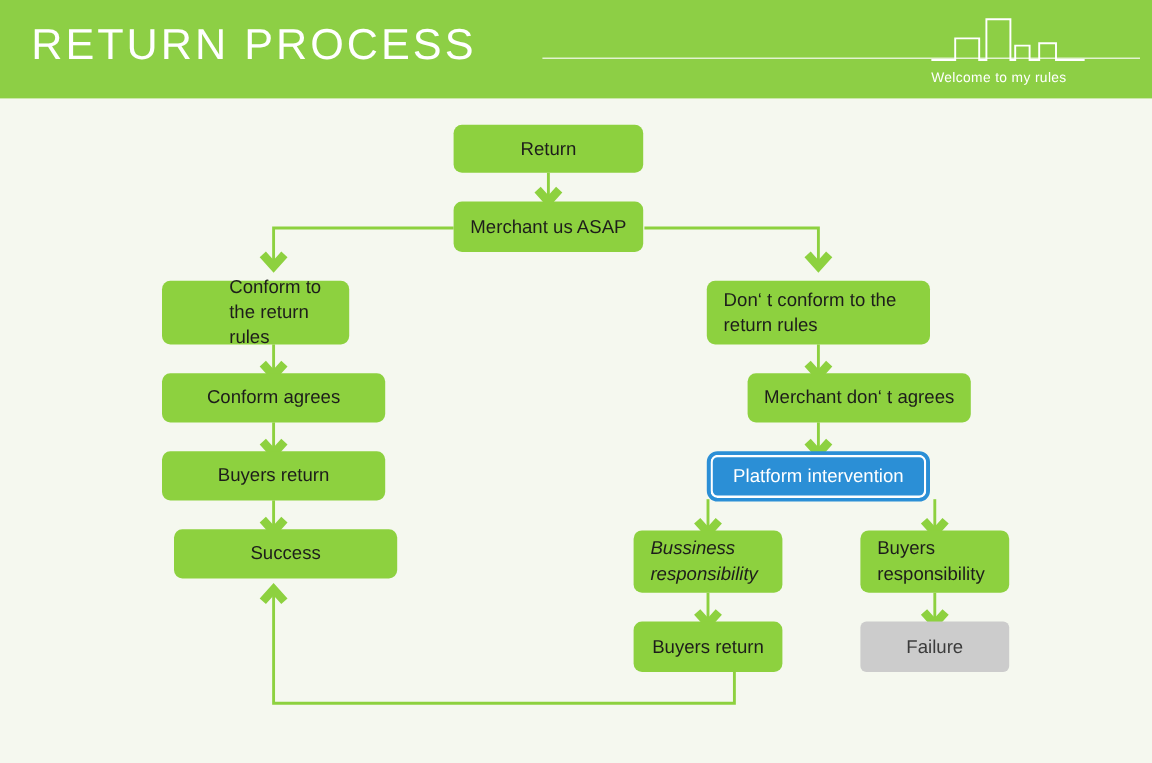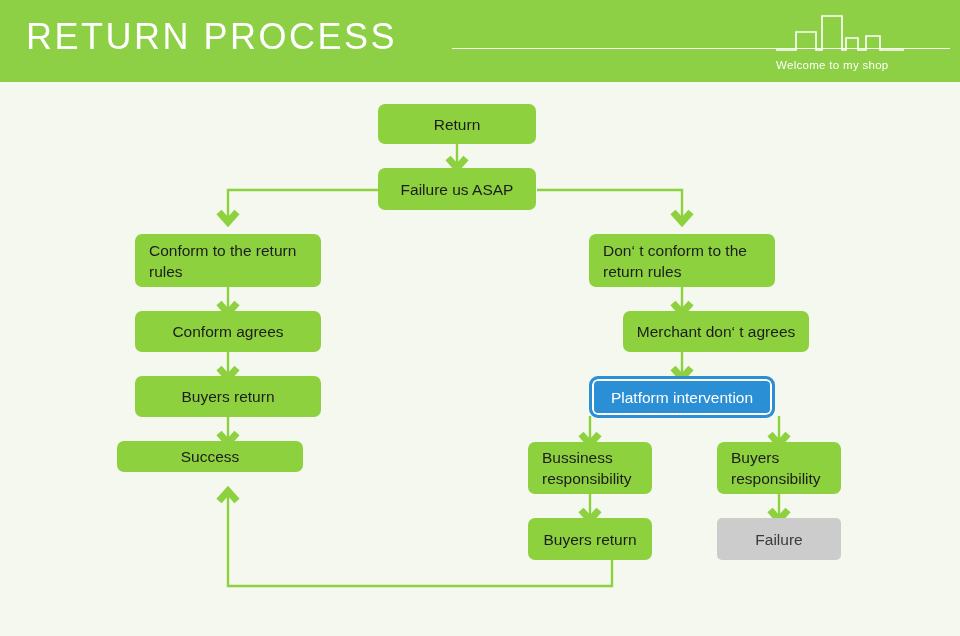--- a/index.html
+++ b/index.html
@@ -111,21 +111,21 @@
 
 <div id="header">
   <div id="header-title">RETURN PROCESS</div>
   <div id="header-rule"></div>
 
   <svg id="skyline" viewBox="0 0 128 40" fill="none" preserveAspectRatio="none">
     <path d="M0 38 L20 38 L20 20 L40 20 L40 38 L46 38 L46 4 L66 4 L66 38 L70 38
              L70 26 L82 26 L82 38 L90 38 L90 24 L104 24 L104 38 L128 38" stroke="#ffffff" stroke-width="1.6" fill="none"></path>
   </svg>
 
-  <div id="header-tagline">Welcome to my shop</div>
+  <div id="header-tagline">Welcome to my rules</div>
 </div>
 
 <div id="canvas">
 
   <svg id="wires" viewBox="0 0 960 554" preserveAspectRatio="none">
     <g stroke="#8dd13f" stroke-width="2.4" fill="none">
 
       <line x1="457" y1="62" x2="457" y2="82"></line>
 
       <path d="M378 108 L228 108 L228 136"></path>
@@ -169,52 +169,52 @@
 
       <polyline points="219,419 228,409 237,419"></polyline>
     </g>
   </svg>
 
   <div class="node center" style="left:378px; top:22px; width:158px; height:40px;">
     <span class="label">Return</span>
   </div>
 
   <div class="node center" style="left:378px; top:86px; width:158px; height:42px;">
-    <span class="label">Failure us ASAP</span>
-  </div>
-
-  <div class="node" style="left:135px; top:152px; width:186px; height:53px;">
+    <span class="label">Merchant us ASAP</span>
+  </div>
+
+  <div class="node" style="left:135px; top:152px; width:156px; height:53px;padding-left:42px;">
     <span class="label">Conform to the return rules</span>
   </div>
 
   <div class="node center" style="left:135px; top:229px; width:186px; height:41px;">
     <span class="label">Conform agrees</span>
   </div>
 
   <div class="node center" style="left:135px; top:294px; width:186px; height:41px;">
     <span class="label">Buyers return</span>
   </div>
 
-  <div class="node center" style="left:117px; top:359px; width:186px; height:31px;align-items:center;">
+  <div class="node center" style="left:145px; top:359px; width:186px; height:41px;align-items:center;">
     <span class="label">Success</span>
   </div>
 
   <div class="node" style="left:589px; top:152px; width:186px; height:53px;">
     <span class="label">Don‘ t conform to the return rules</span>
   </div>
 
   <div class="node center" style="left:623px; top:229px; width:186px; height:41px;">
     <span class="label">Merchant don‘ t agrees</span>
   </div>
 
   <div class="node center blue" style="left:589px; top:294px; width:186px; height:42px;">
     <span class="label">Platform intervention</span>
   </div>
 
-  <div class="node" style="left:528px; top:360px; width:124px; height:52px;">
+  <div class="node" style="left:528px; top:360px; width:124px; height:52px;font-style:italic;">
     <span class="label">Bussiness responsibility</span>
   </div>
 
   <div class="node" style="left:717px; top:360px; width:124px; height:52px;">
     <span class="label">Buyers responsibility</span>
   </div>
 
   <div class="node center" style="left:528px; top:436px; width:124px; height:42px;">
     <span class="label">Buyers return</span>
   </div>

